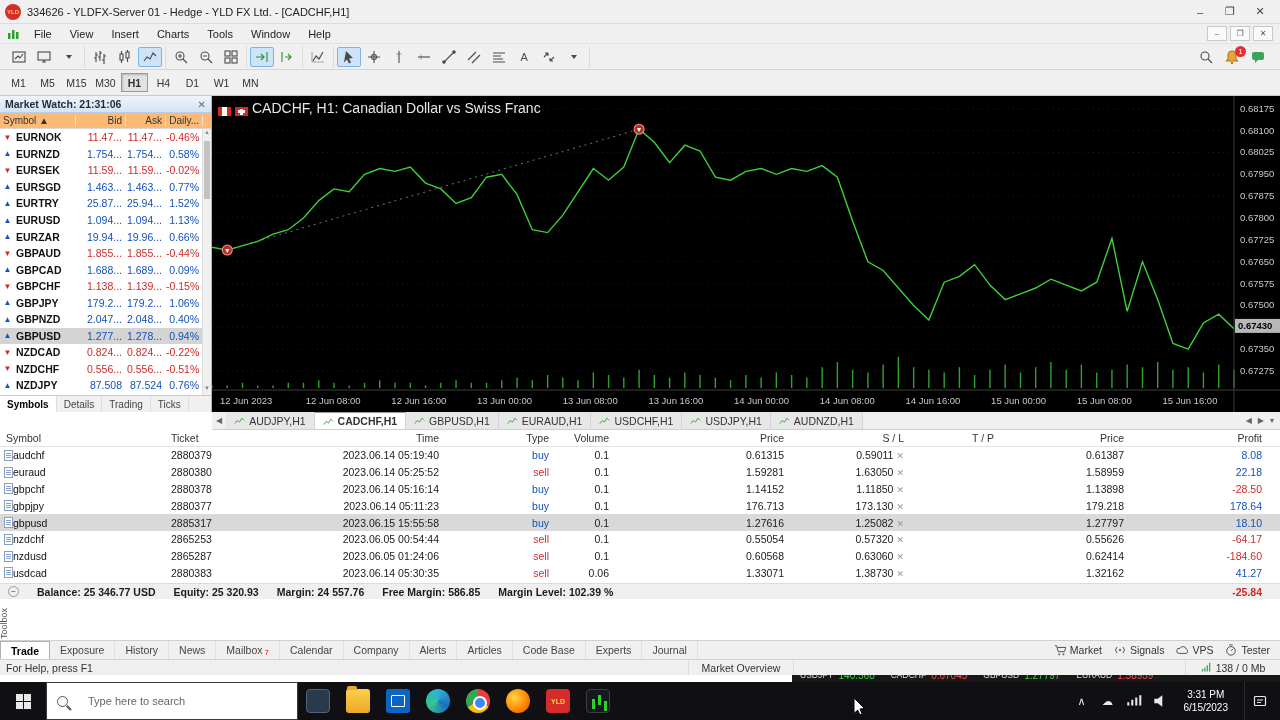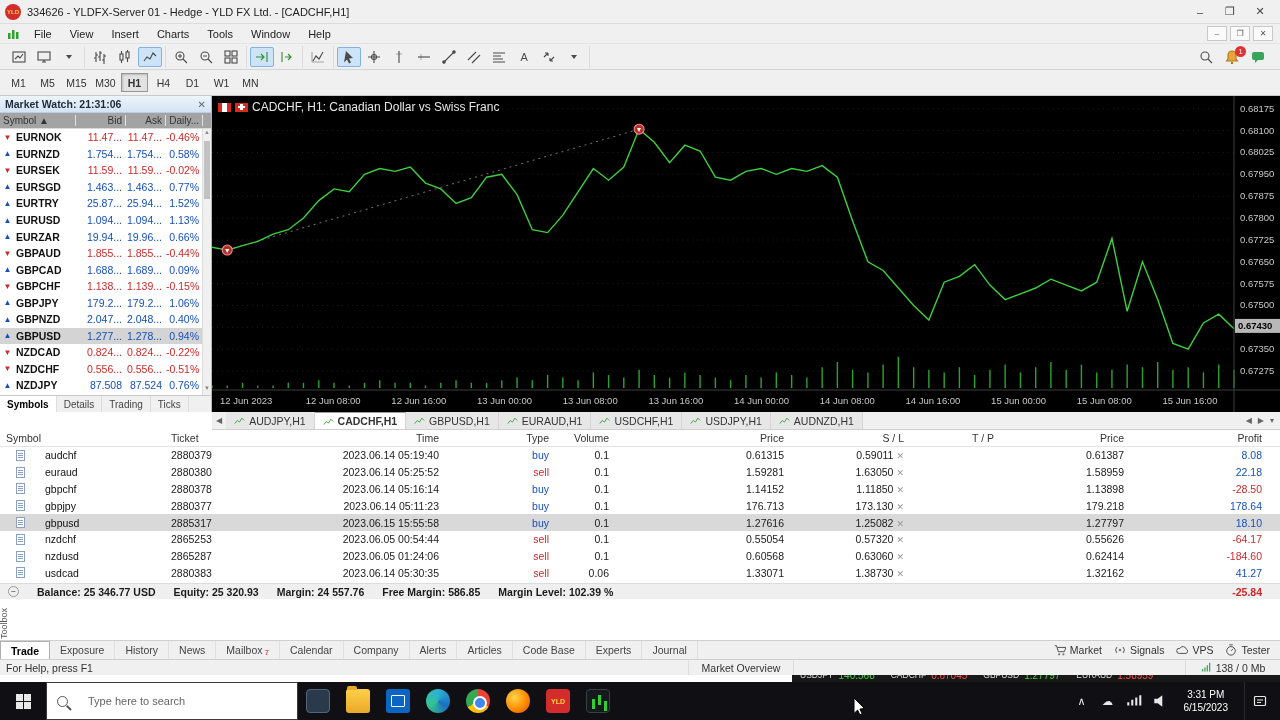--- a/index.html
+++ b/index.html
@@ -29,39 +29,39 @@
 .tf{min-width:27px;height:19px;display:flex;align-items:center;justify-content:center;color:#333;border:1px solid transparent;font-size:10.5px}
 .tf.active{background:#e2e2e2;border:1px solid #979797;box-shadow:inset 1px 1px 2px rgba(0,0,0,.18);font-weight:bold}
 
 
 .main{position:absolute;top:96px;left:0;width:1280px;height:316px;display:flex}
 
 
 .mw{width:212px;border-right:1px solid #b5b5b5;display:flex;flex-direction:column;background:#fff}
 .mw-title{height:17px;background:linear-gradient(#eef4fb,#d4e3f4);border-bottom:1px solid #b9cde4;display:flex;align-items:center;padding:0 5px;font-weight:bold;color:#1c2a3a;font-size:10.5px;flex:0 0 17px}
 .mw-close{margin-left:auto;color:#667;font-size:10px}
-.mw-head{height:16px;display:grid;grid-template-columns:76px 50px 40px 37px;background:#a3a3a3;border-bottom:1px solid #d9d9d9;align-items:center;color:#333;font-size:10px;flex:0 0 16px;padding-right:9px}
+.mw-head{height:16px;display:grid;grid-template-columns:76px 50px 40px 37px;background:#fdba74;border-bottom:1px solid #d9d9d9;align-items:center;color:#333;font-size:10px;flex:0 0 16px;padding-right:9px}
 .mw-head span{padding:0 3px;border-right:1px solid #e2e2e2;white-space:nowrap;overflow:hidden}
 .mw-body{flex:1;position:relative;overflow:hidden}
 .mw-row{height:16.55px;display:grid;grid-template-columns:76px 50px 40px 37px;align-items:center;width:203px;font-size:10.5px}
 .mw-row.selected{background:#d4d4d4}
 .mw-sym{display:flex;align-items:center;gap:3px;padding-left:2px;font-weight:bold;color:#111;white-space:nowrap;overflow:hidden}
 .mw-arrow{width:11px;height:11px;font-size:8px;line-height:11px;text-align:center;flex:0 0 11px}
 .num{text-align:right;padding-right:4px;white-space:nowrap;overflow:hidden}
 .up{color:#1550bb}.down{color:#cc2a2a}
 .mw-scroll{position:absolute;right:0;top:0;width:9px;height:100%;background:#f0f0f0;border-left:1px solid #ddd}
 .mw-thumb{position:absolute;top:12px;left:1px;width:6px;height:58px;background:#c2c2c2}
 .mw-sarr{position:absolute;left:0;width:8px;height:10px;font-size:6px;color:#888;text-align:center}
 .mw-tabs{height:17px;display:flex;background:#f0f0f0;border-top:1px solid #c9c9c9;align-items:stretch;flex:0 0 17px;font-size:10px}
 .mw-tab{padding:0 7px;display:flex;align-items:center;color:#444;border-right:1px solid #ddd}
 .mw-tab.active{background:#fff;font-weight:bold;color:#000}
 
 
 .chart-wrap{flex:1;background:#000;position:relative;overflow:hidden}
-.chart-header{position:absolute;top:4px;left:6px;display:flex;gap:4px;align-items:center;color:#e6e6e6;font-size:12px;z-index:2}
+.chart-header{position:absolute;top:4px;left:6px;display:flex;gap:4px;align-items:flex-end;color:#e6e6e6;font-size:14px;z-index:2}
 .flag{width:13px;height:9px;display:inline-block}
 .flag-ca{background:linear-gradient(90deg,#d52b1e 30%,#fff 30%,#fff 70%,#d52b1e 70%)}
 .flag-ch{background:#d52b1e;position:relative}
 .flag-ch::before{content:"";position:absolute;left:5.2px;top:1.5px;width:2.6px;height:6px;background:#fff}
 .flag-ch::after{content:"";position:absolute;left:3.4px;top:3.2px;width:6.2px;height:2.6px;background:#fff}
 .ax{fill:#c9c9c9;font-size:9.5px;font-family:"Liberation Sans",sans-serif}
 .axb{font-size:9.5px;font-weight:bold;font-family:"Liberation Sans",sans-serif}
 
 
 .chart-tabs{position:absolute;top:412px;left:212px;right:0;height:18px;background:#f0f0f0;border-bottom:1px solid #cfcfcf;display:flex;align-items:stretch;font-size:10.5px}
@@ -71,21 +71,21 @@
 .ct-right{margin-left:auto;display:flex;align-items:center;gap:6px;padding-right:6px;color:#666;font-size:8px}
 
 
 .trade{position:absolute;top:430px;left:0;width:1280px;height:169px;background:#fff}
 .tr-head,.tr-row{display:grid;grid-template-columns:165px 120px 160px 110px 60px 175px 120px 90px 130px 1fr;align-items:center;height:16.8px;font-size:10.5px}
 .tr-head{border-bottom:1px solid #e4e4e4;color:#333;height:17px}
 .tr-head span{padding:0 6px;white-space:nowrap}
 .tr-row.selected{background:#d9d9d9}
 .tl{text-align:left;padding-left:6px}.trr{text-align:right;padding-right:6px}
 .profit-col{padding-right:18px!important}
-.sym-cell{display:flex;align-items:center;gap:20px;padding-left:16px;color:#111}
+.sym-cell{display:flex;align-items:center;gap:0;padding-left:4px;color:#111}
 .doc-icon{width:9px;height:11px;border:1px solid #8aa0c0;background:#fff;position:relative;flex:0 0 9px}
 .doc-icon::before{content:"";position:absolute;left:1px;top:2px;width:5px;height:1px;background:#8aa0c0;box-shadow:0 2px 0 #8aa0c0,0 4px 0 #8aa0c0}
 .xbtn{color:#999;font-size:9px;padding-left:3px}
 .balance{position:absolute;top:583px;left:0;width:1280px;height:16px;background:#efefef;border-top:1px solid #dcdcdc;display:flex;align-items:center;font-weight:bold;gap:18px;padding-left:8px;font-size:10.5px}
 .bal-ic{width:11px;height:11px;border-radius:50%;border:1px solid #9a9a9a;color:#777;font-size:8px;line-height:9px;text-align:center}
 .bal-total{margin-left:auto;padding-right:18px;color:#cc2a2a}
 .toolbox-label{position:absolute;left:-1px;top:600px;width:14px;height:46px;writing-mode:vertical-rl;transform:rotate(180deg);font-size:9px;color:#555;text-align:center}
 
 
 .bottom-tabs{position:absolute;top:640px;left:0;width:1280px;height:19px;background:#f0f0f0;border-top:1px solid #cfcfcf;display:flex;align-items:stretch;font-size:10.5px}

